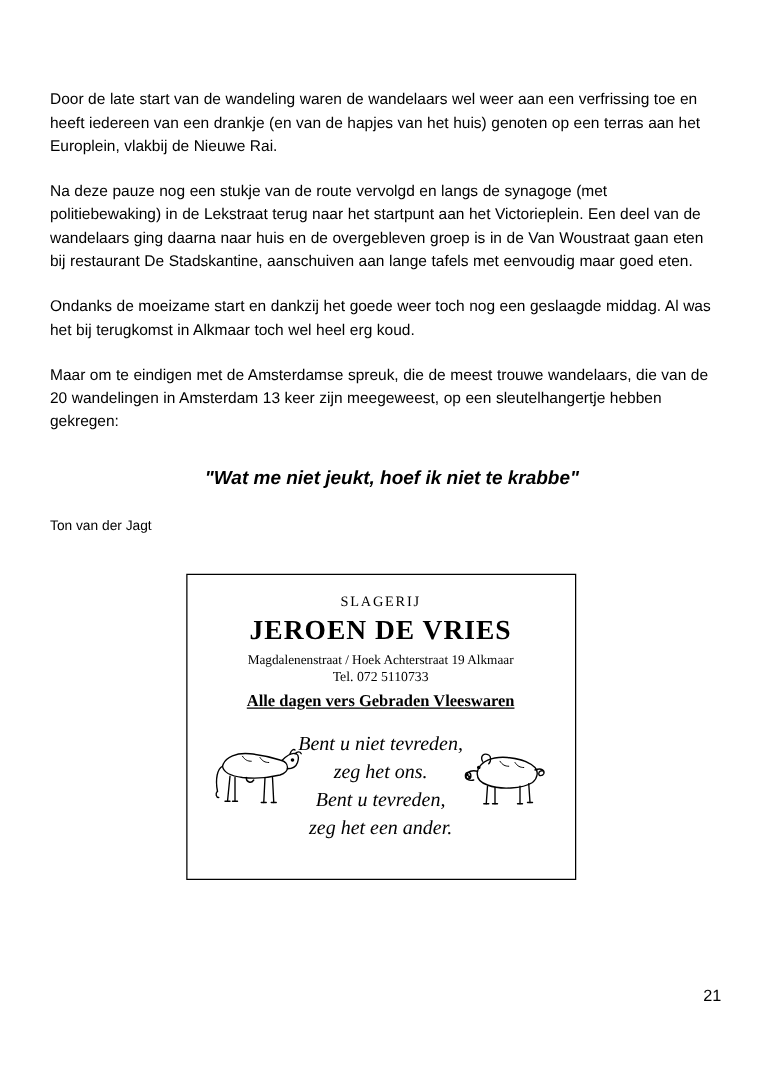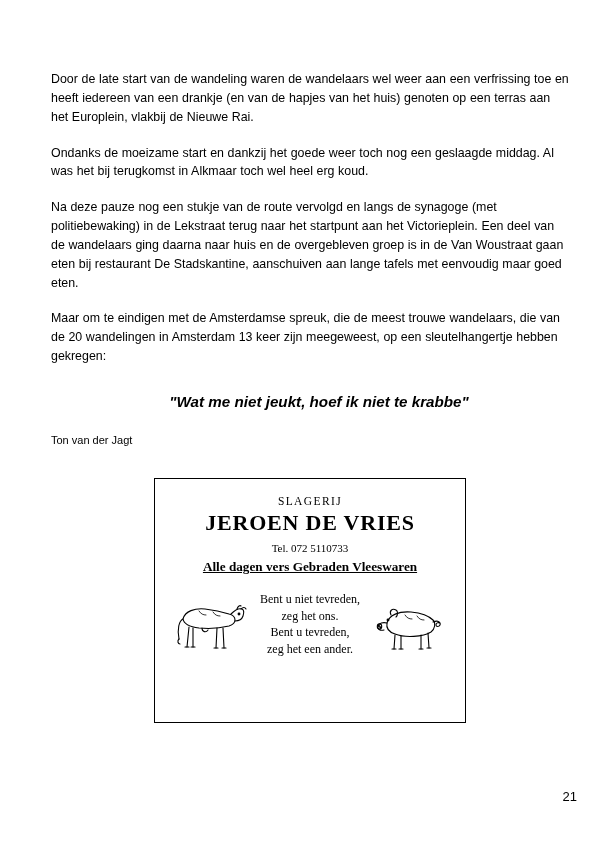--- a/index.html
+++ b/index.html
@@ -13,21 +13,21 @@
     font-family: "Liberation Sans", sans-serif;
     color: #000000;
     position: relative;
     overflow: hidden;
   }
   .page {
     position: relative;
     width: 609px;
     height: 864px;
     box-sizing: border-box;
-    padding: 70px 40px 0 51px;
+    padding: 70px 40px 0 40px;
   }
   p.body-par {
     font-size: 12.4px;
     line-height: 1.52;
     margin: 0 0 17px 0;
     text-align: left;
     letter-spacing: 0.0px;
     word-spacing: 0.2px;
   }
   .quote-block {
@@ -102,21 +102,22 @@
   .ad-lower {
     position: relative;
     margin-top: 14px;
     height: 80px;
   }
   .ad-slogan {
     position: absolute;
     left: 50%;
     transform: translateX(-50%);
     top: 2px;
-    font-size: 12px;
+    font-size: 16px;
+    font-style: italic;
     line-height: 1.38;
     white-space: nowrap;
   }
   .ad-cow {
     position: absolute;
     left: 4px;
     top: 6px;
   }
   .ad-pig {
     position: absolute;
@@ -129,34 +130,35 @@
     bottom: 60px;
     font-size: 13px;
   }
 </style>
 </head>
 <body>
 
 <div class="page">
 
   <p class="body-par">Door de late start van de wandeling waren de wandelaars wel weer aan een verfrissing toe en heeft iedereen van een drankje (en van de hapjes van het huis) genoten op een terras aan het Europlein, vlakbij de Nieuwe Rai.</p>
+  <p class="body-par">Na deze pauze nog een stukje van de route vervolgd en langs de synagoge (met politiebewaking) in de Lekstraat terug naar het startpunt aan het Victorieplein. Een deel van de wandelaars ging daarna naar huis en de overgebleven groep is in de Van Woustraat gaan eten bij restaurant De Stadskantine, aanschuiven aan lange tafels met eenvoudig maar goed eten.</p>
   <p class="body-par">Ondanks de moeizame start en dankzij het goede weer toch nog een geslaagde middag. Al was het bij terugkomst in Alkmaar toch wel heel erg koud.</p>
-  <p class="body-par">Na deze pauze nog een stukje van de route vervolgd en langs de synagoge (met politiebewaking) in de Lekstraat terug naar het startpunt aan het Victorieplein. Een deel van de wandelaars ging daarna naar huis en de overgebleven groep is in de Van Woustraat gaan eten bij restaurant De Stadskantine, aanschuiven aan lange tafels met eenvoudig maar goed eten.</p>
   <p class="body-par">Maar om te eindigen met de Amsterdamse spreuk, die de meest trouwe wandelaars, die van de 20 wandelingen in Amsterdam 13 keer zijn meegeweest, op een sleutelhangertje hebben gekregen:</p>
 
   <div class="quote-block">
     <p class="quote-main">"Wat me niet jeukt, hoef ik niet te krabbe"</p>
   </div>
 
   <p class="signature">Ton van der Jagt</p>
 
   <div class="ad-wrap">
     <div class="ad-box">
       <div class="ad-slagerij">SLAGERIJ</div>
       <div class="ad-name">JEROEN DE VRIES</div>
+      <div class="ad-address">Magdalenenstraat / Hoek Achterstraat 19   Alkmaar</div>
       <div class="ad-tel">Tel.  072 5110733</div>
       <div class="ad-spec">Alle dagen vers Gebraden Vleeswaren</div>
 
       <div class="ad-lower">
 
         <span class="ad-cow">
           <svg width="78" height="62" viewBox="0 0 78 62" xmlns="http://www.w3.org/2000/svg">
             <g fill="none" stroke="#000" stroke-width="1.1" stroke-linecap="round" stroke-linejoin="round">
 
               <path d="M14 24 C16 16, 26 13, 36 14 C46 15, 54 17, 60 19 C64 20, 66 22, 66 25 C66 28, 63 30, 60 31 C52 33, 40 34, 30 33 C22 32, 15 30, 14 24 Z"></path>

